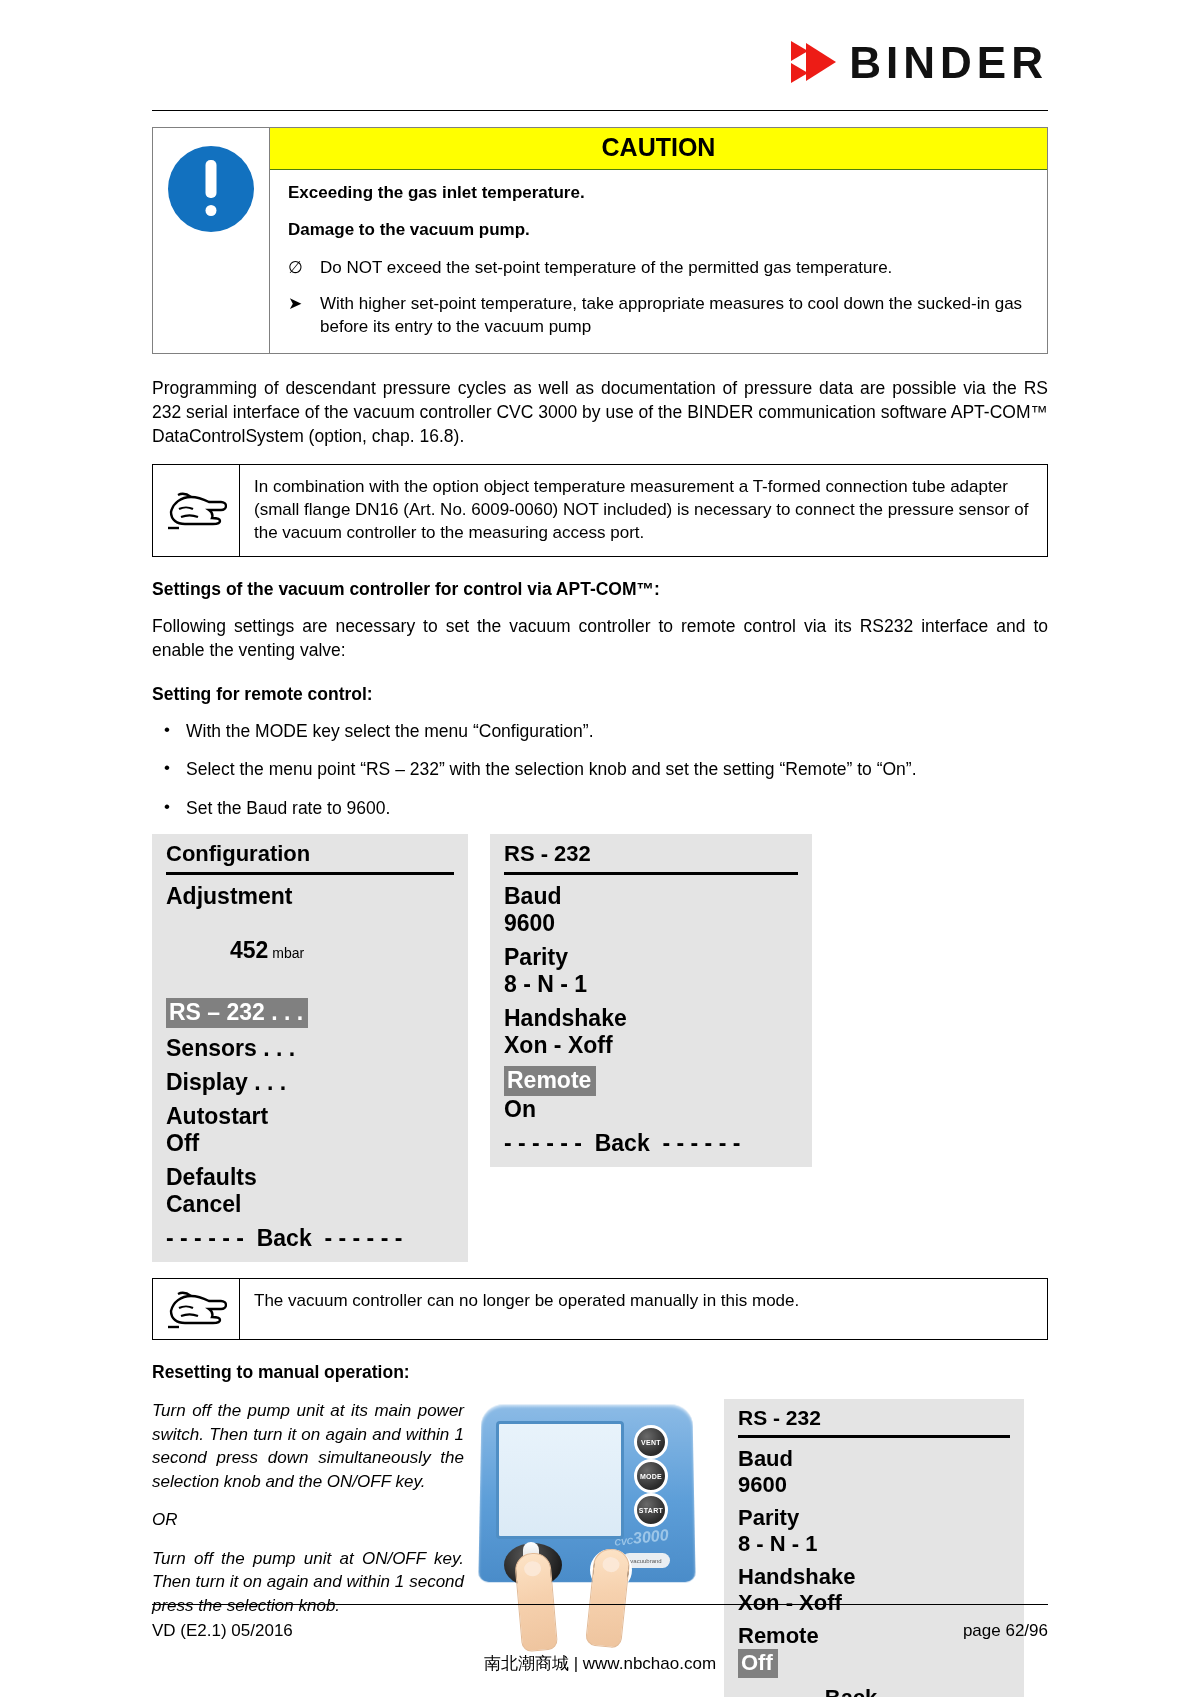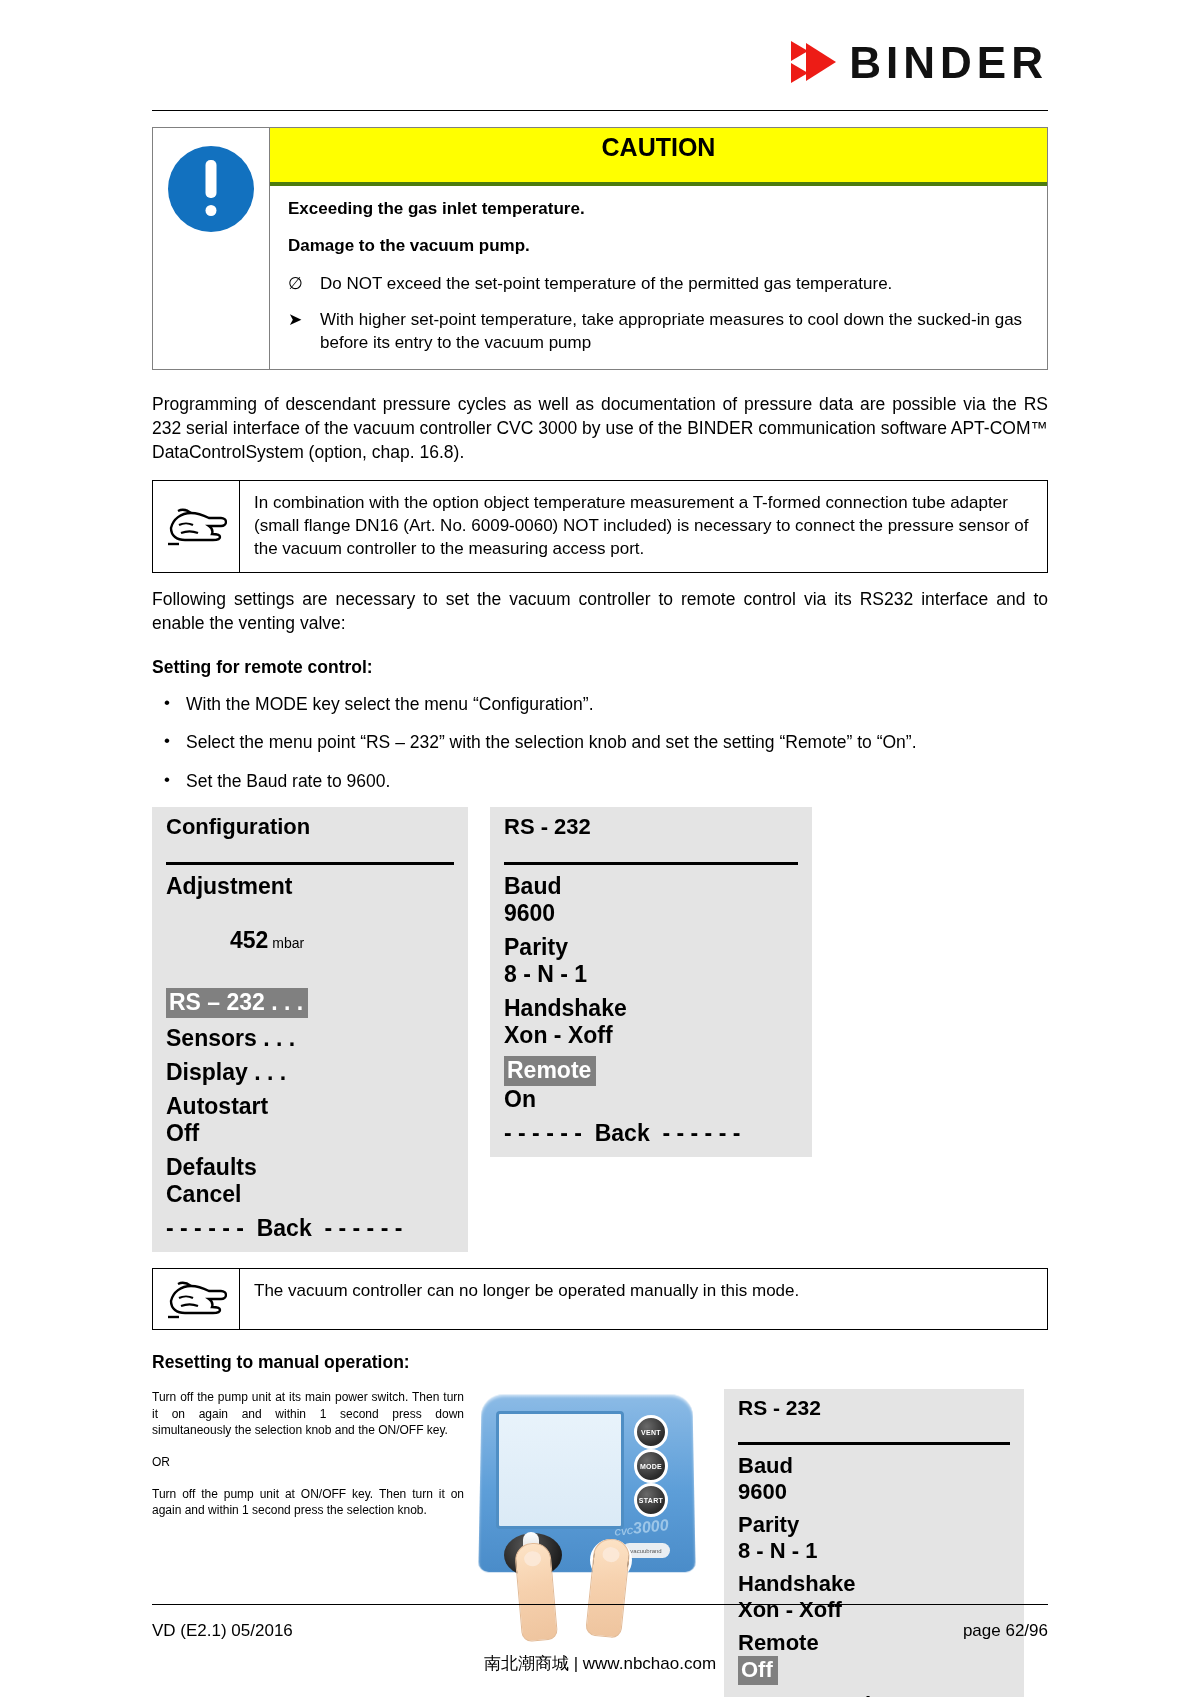--- a/index.html
+++ b/index.html
@@ -152,22 +152,22 @@
     height: 11px;
     border-radius: 50%;
     background: #ffffff;
   }
   .caution-content { flex: 1; }
   .caution-title {
     background: #ffff00;
     text-align: center;
     font-size: 25px;
     font-weight: bold;
-    padding: 5px 0 20px 0;
-    border-bottom: 4px solid #4d7c0f;
+    padding: 5px 0 7px 0;
+    border-bottom: 1px solid #4d7c0f;
   }
   .caution-body {
     padding: 13px 18px 14px 18px;
   }
   .caution-line-bold {
     font-size: 17px;
     font-weight: bold;
     margin-bottom: 17px;
   }
   .caution-item {
@@ -216,21 +216,21 @@
     align-items: flex-start;
   }
   .lcd {
     background: #e4e4e4;
     padding: 7px 14px 10px 14px;
     box-sizing: border-box;
   }
   .lcd-title {
     font-size: 22px;
     font-weight: bold;
-    padding-bottom: 22px;
+    padding-bottom: 5px;
     border-bottom: 3px solid #000;
     margin-bottom: 5px;
   }
   .lcd-line {
     display: flex;
     justify-content: space-between;
     align-items: baseline;
     font-size: 23px;
     font-weight: bold;
     padding: 3px 0 4px 0;
@@ -260,23 +260,24 @@
 
   
   .bottom-row {
     margin-top: 16px;
     display: flex;
     align-items: flex-start;
   }
   .bottom-text {
     width: 312px;
     min-width: 312px;
-    font-size: 12px;
+    font-size: 17px;
     line-height: 1.38;
     text-align: justify;
+    font-style: italic;
   }
   .bottom-text p { margin: 0 0 15px 0; }
   .bottom-text p:last-child { margin-bottom: 0; }
   .device-cell {
     width: 246px;
     min-width: 246px;
     display: flex;
     justify-content: center;
     padding-top: 4px;
   }
@@ -463,20 +464,21 @@
         <path d="M6 24 C8 15, 16 9, 26 9 C34 9, 40 12, 44 14 L56 14 C59 14, 61 16, 61 18 C61 20, 59 22, 56 22 L44 22 C47 24, 48 27, 47 30 C52 30, 55 31, 55 33 C55 35, 52 36, 48 36 L20 36 C12 36, 6 32, 6 24 Z" fill="none" stroke="#000" stroke-width="2.4"></path>
         <path d="M26 9 C22 6, 17 5, 13 7" fill="none" stroke="#000" stroke-width="2.4"></path>
         <path d="M14 21 C18 19, 24 19, 28 21" fill="none" stroke="#000" stroke-width="2.2"></path>
         <path d="M16 29 C21 27, 28 27, 33 29" fill="none" stroke="#000" stroke-width="2.2"></path>
         <path d="M3 40 L14 40" stroke="#000" stroke-width="2.4"></path>
       </svg>
     </div>
     <div class="note-body">In combination with the option object temperature measurement a T-formed connection tube adapter (small flange DN16 (Art. No. 6009-0060) NOT included) is necessary to connect the pressure sensor of the vacuum controller to the measuring access port.</div>
   </div>
 
+  <p class="bold-head">Settings of the vacuum controller for control via APT-COM™:</p>
   <p class="para tight">Following settings are necessary to set the vacuum controller to remote control via its RS232 interface and to enable the venting valve:</p>
   <p class="bold-head">Setting for remote control:</p>
 
   <ul class="bullets">
     <li>With the MODE key select the menu “Configuration”.</li>
     <li>Select the menu point “RS – 232” with the selection knob and set the setting “Remote” to “On”.</li>
     <li>Set the Baud rate to 9600.</li>
   </ul>
 
   <div class="lcd-row">

